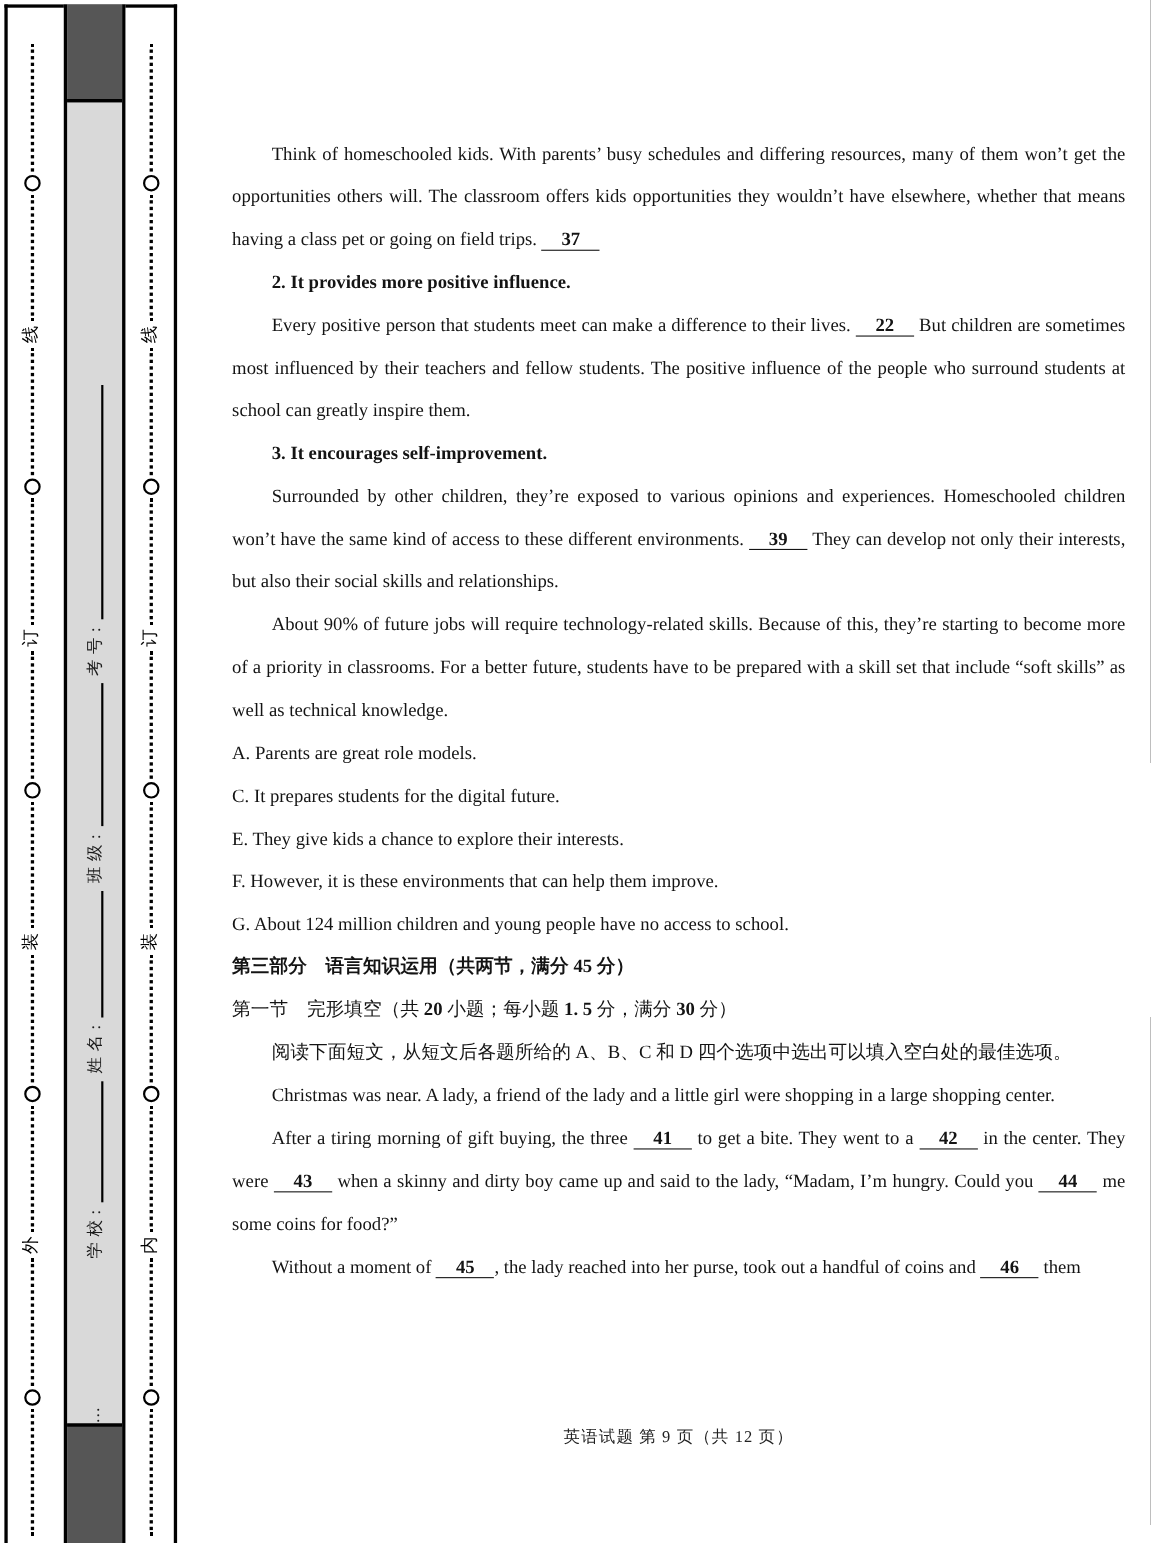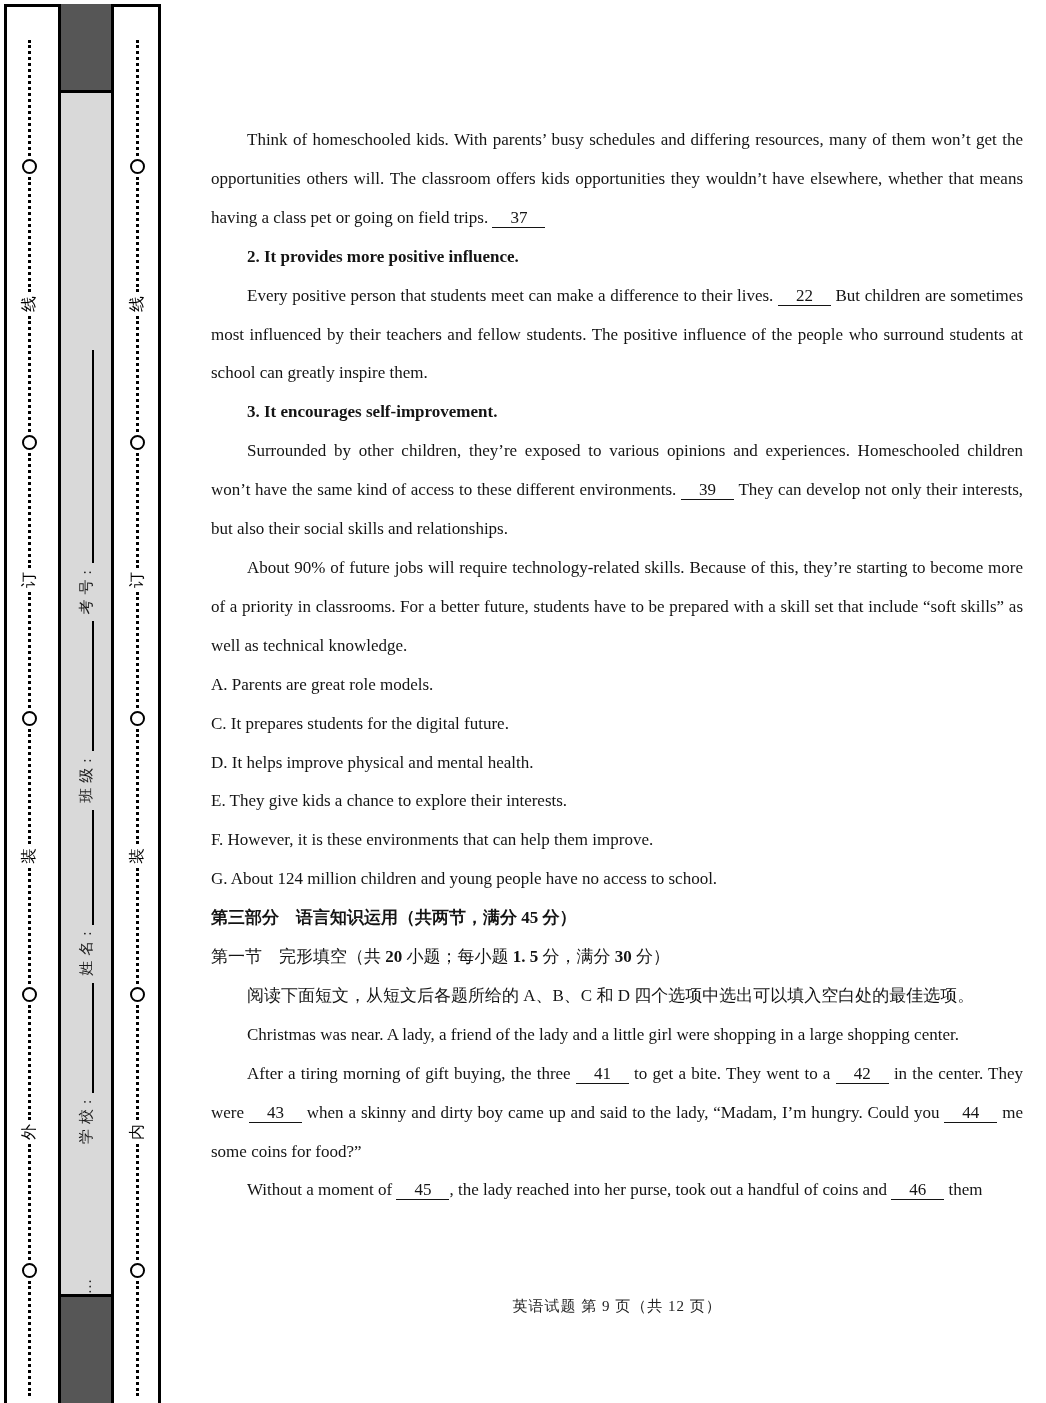--- a/index.html
+++ b/index.html
@@ -61,21 +61,21 @@
     position:absolute; left:211px; top:121px; width:812px;
   }
   .para {
     font-size:17px; line-height:38.9px; text-align:justify; color:#141414;
   }
   .ind  { text-indent:36px; }
   .bold { font-weight:bold; }
   .b    { font-weight:bold; }
   .blank {
     display:inline-block; padding:0 18px; border-bottom:1.5px solid #141414;
-    line-height:19px; text-align:center; text-indent:0;
+    line-height:19px; text-align:center; text-indent:0;font-weight:bold;
   }
   .footer {
     position:absolute; left:211px; top:1297px; width:812px;
     font-size:15px; text-align:center; color:#222; letter-spacing:1px;
   }
 </style>
 </head>
 <body>
 
 <div id="page">
@@ -147,21 +147,20 @@
 
   <div class="main">
       <p class="para ind"><span>Think of homeschooled kids. With parents’ busy schedules and differing resources, many of them won’t get the opportunities others will. The classroom offers kids opportunities they wouldn’t have elsewhere, whether that means having a class pet or going on field trips. </span><span class="blank">37</span></p>
       <p class="para ind bold"><span>2. It provides more positive influence.</span></p>
       <p class="para ind"><span>Every positive person that students meet can make a difference to their lives. </span><span class="blank">22</span><span> But children are sometimes most influenced by their teachers and fellow students. The positive influence of the people who surround students at school can greatly inspire them.</span></p>
       <p class="para ind bold"><span>3. It encourages self-improvement.</span></p>
       <p class="para ind"><span>Surrounded by other children, they’re exposed to various opinions and experiences. Homeschooled children won’t have the same kind of access to these different environments. </span><span class="blank">39</span><span> They can develop not only their interests, but also their social skills and relationships.</span></p>
       <p class="para ind"><span>About 90% of future jobs will require technology-related skills. Because of this, they’re starting to become more of a priority in classrooms. For a better future, students have to be prepared with a skill set that include “soft skills” as well as technical knowledge.</span></p>
       <p class="para"><span>A. Parents are great role models.</span></p>
       <p class="para"><span>C. It prepares students for the digital future.</span></p>
-      <p class="para"><span>D. It helps improve physical and mental health.</span></p>
       <p class="para"><span>E. They give kids a chance to explore their interests.</span></p>
       <p class="para"><span>F. However, it is these environments that can help them improve.</span></p>
       <p class="para"><span>G. About 124 million children and young people have no access to school.</span></p>
       <p class="para bold"><span>第三部分　语言知识运用（共两节，满分 45 分）</span></p>
       <p class="para"><span>第一节　完形填空（共 </span><span class="b">20</span><span> 小题；每小题 </span><span class="b">1. 5</span><span> 分，满分 </span><span class="b">30</span><span> 分）</span></p>
       <p class="para ind"><span>阅读下面短文，从短文后各题所给的 A、B、C 和 D 四个选项中选出可以填入空白处的最佳选项。</span></p>
       <p class="para ind"><span>Christmas was near. A lady, a friend of the lady and a little girl were shopping in a large shopping center.</span></p>
       <p class="para ind"><span>After a tiring morning of gift buying, the three </span><span class="blank">41</span><span> to get a bite. They went to a </span><span class="blank">42</span><span> in the center. They were </span><span class="blank">43</span><span> when a skinny and dirty boy came up and said to the lady, “Madam, I’m hungry. Could you </span><span class="blank">44</span><span> me some coins for food?”</span></p>
       <p class="para ind"><span>Without a moment of </span><span class="blank">45</span><span>, the lady reached into her purse, took out a handful of coins and </span><span class="blank">46</span><span> them</span></p>
     </div>

